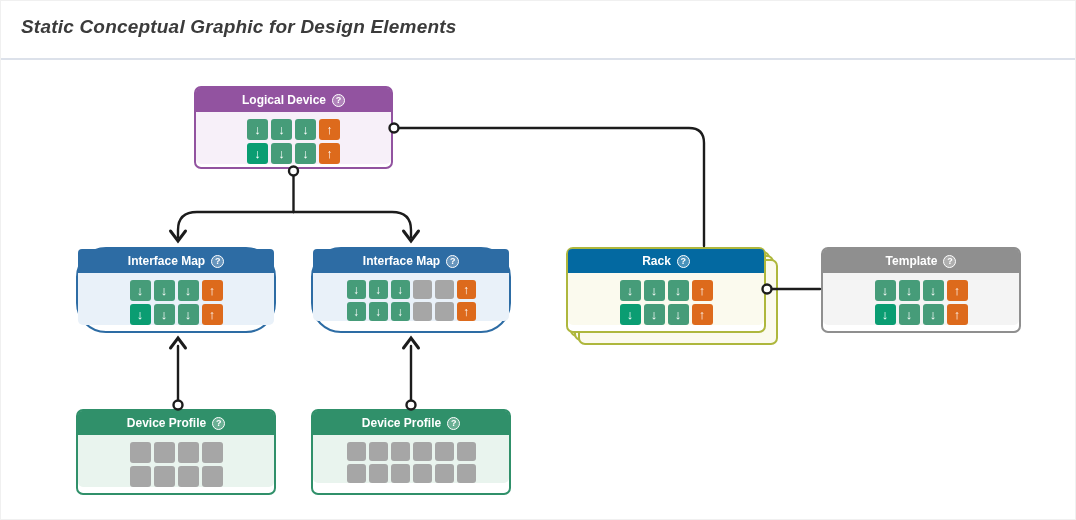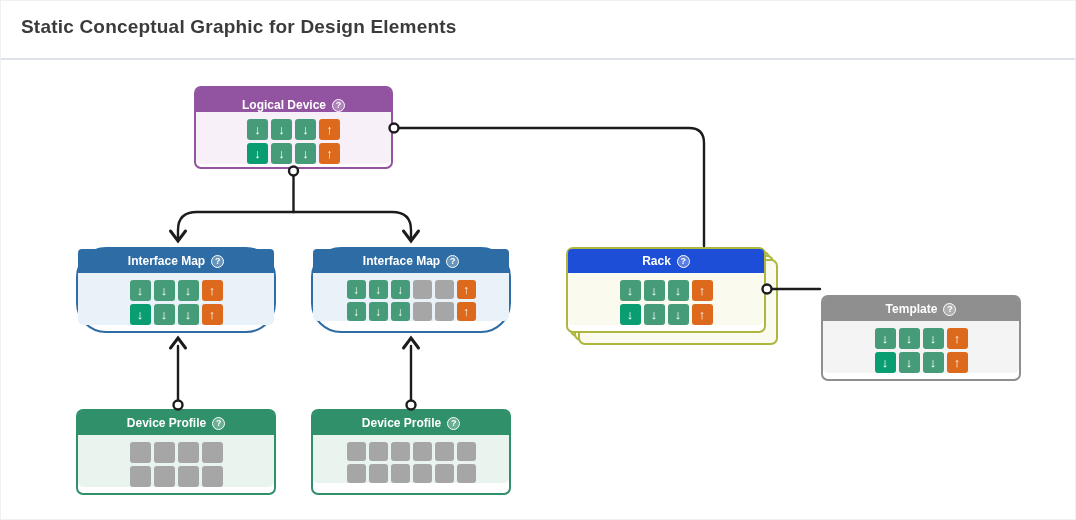--- a/index.html
+++ b/index.html
@@ -3,50 +3,50 @@
 <meta charset="utf-8">
 <style>
   html,body{margin:0;padding:0;background:#fff;}
   .canvas{
     position:relative;width:1076px;height:520px;background:#ffffff;
     border:1px solid #f0f0f0;box-sizing:border-box;overflow:hidden;
     font-family:"Liberation Sans", sans-serif;
   }
   .page-title{
     position:absolute;left:20px;top:15px;font-size:19px;font-weight:bold;
-    color:#3b3b3b;letter-spacing:.2px;
+    color:#3b3b3b;letter-spacing:.2px;font-style:italic;
   }
   .divider{position:absolute;left:0;top:57px;width:1076px;height:2px;background:#dce1ea;}
 
   
   .node{position:absolute;border-radius:7px;border:2px solid;box-sizing:border-box;z-index:2;background:#fff;}
   .node-header{
     height:24px;display:flex;align-items:center;justify-content:center;gap:6px;
     color:#fff;font-size:12px;font-weight:bold;border-radius:4px 4px 0 0;
   }
   .node-body{position:relative;width:100%;box-sizing:border-box;border-radius:0 0 5px 5px;}
   .help-icon{
     width:13px;height:13px;border-radius:50%;border:1px solid #fff;
     background:rgba(255,255,255,.28);color:#fff;font-size:9px;font-weight:bold;
     display:inline-flex;align-items:center;justify-content:center;line-height:1;
     box-sizing:border-box;cursor:pointer;
   }
   
-  .t-purple{border-color:#9253a0;} .t-purple .node-header{background:#9253a0;align-items:flex-end;} .t-purple .node-body{background:#f7f0f9;}
+  .t-purple{border-color:#9253a0;} .t-purple .node-header{background:#9253a0;} .t-purple .node-body{background:#f7f0f9;}
   .t-blue{border-color:#2d6ca4;border-radius:30px;}   .t-blue .node-header{background:#2d6ca4;}   .t-blue .node-body{background:#e9f1f9;}
-  .t-olive{border-color:#aeb73d;}  .t-olive .node-header{background:#1d4ed8;}  .t-olive .node-body{background:#fbfaee;}
+  .t-olive{border-color:#aeb73d;}  .t-olive .node-header{background:#0369a1;}  .t-olive .node-body{background:#fbfaee;}
   .t-gray{border-color:#8f8f8f;}   .t-gray .node-header{background:#8f8f8f;}   .t-gray .node-body{background:#f4f4f4;}
   .t-green{border-color:#30906a;}  .t-green .node-header{background:#30906a;}  .t-green .node-body{background:#e9f4ee;}
 
   
   .n-ld  {left:193px;top:85px;width:199px;height:83px;}
   .n-im1 {left:75px; top:246px;width:200px;height:86px;}
   .n-im2 {left:310px;top:246px;width:200px;height:86px;}
   .n-rack{left:565px;top:246px;width:200px;height:86px;}
-  .n-tpl {left:820px;top:246px;width:200px;height:86px;margin-top:48px;}
+  .n-tpl {left:820px;top:246px;width:200px;height:86px;}
   .n-dp1 {left:75px; top:408px;width:200px;height:86px;}
   .n-dp2 {310px;left:310px;top:408px;width:200px;height:86px;}
 
   
   .rack-layer{
     position:absolute;width:200px;height:86px;background:#fbfaee;
     border:2px solid #aeb73d;border-radius:7px;box-sizing:border-box;z-index:1;
   }
   .rack-l1{left:569px;top:250px;}
   .rack-l2{left:573px;top:254px;}

